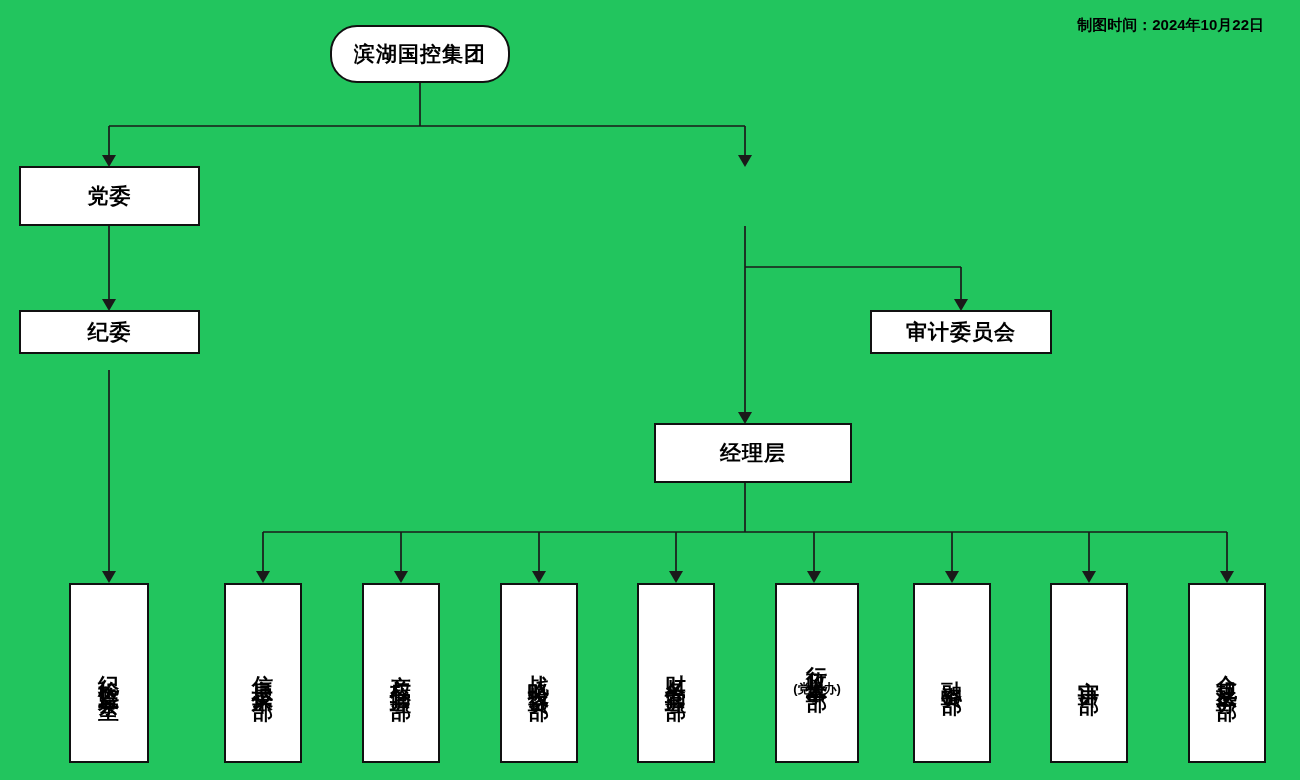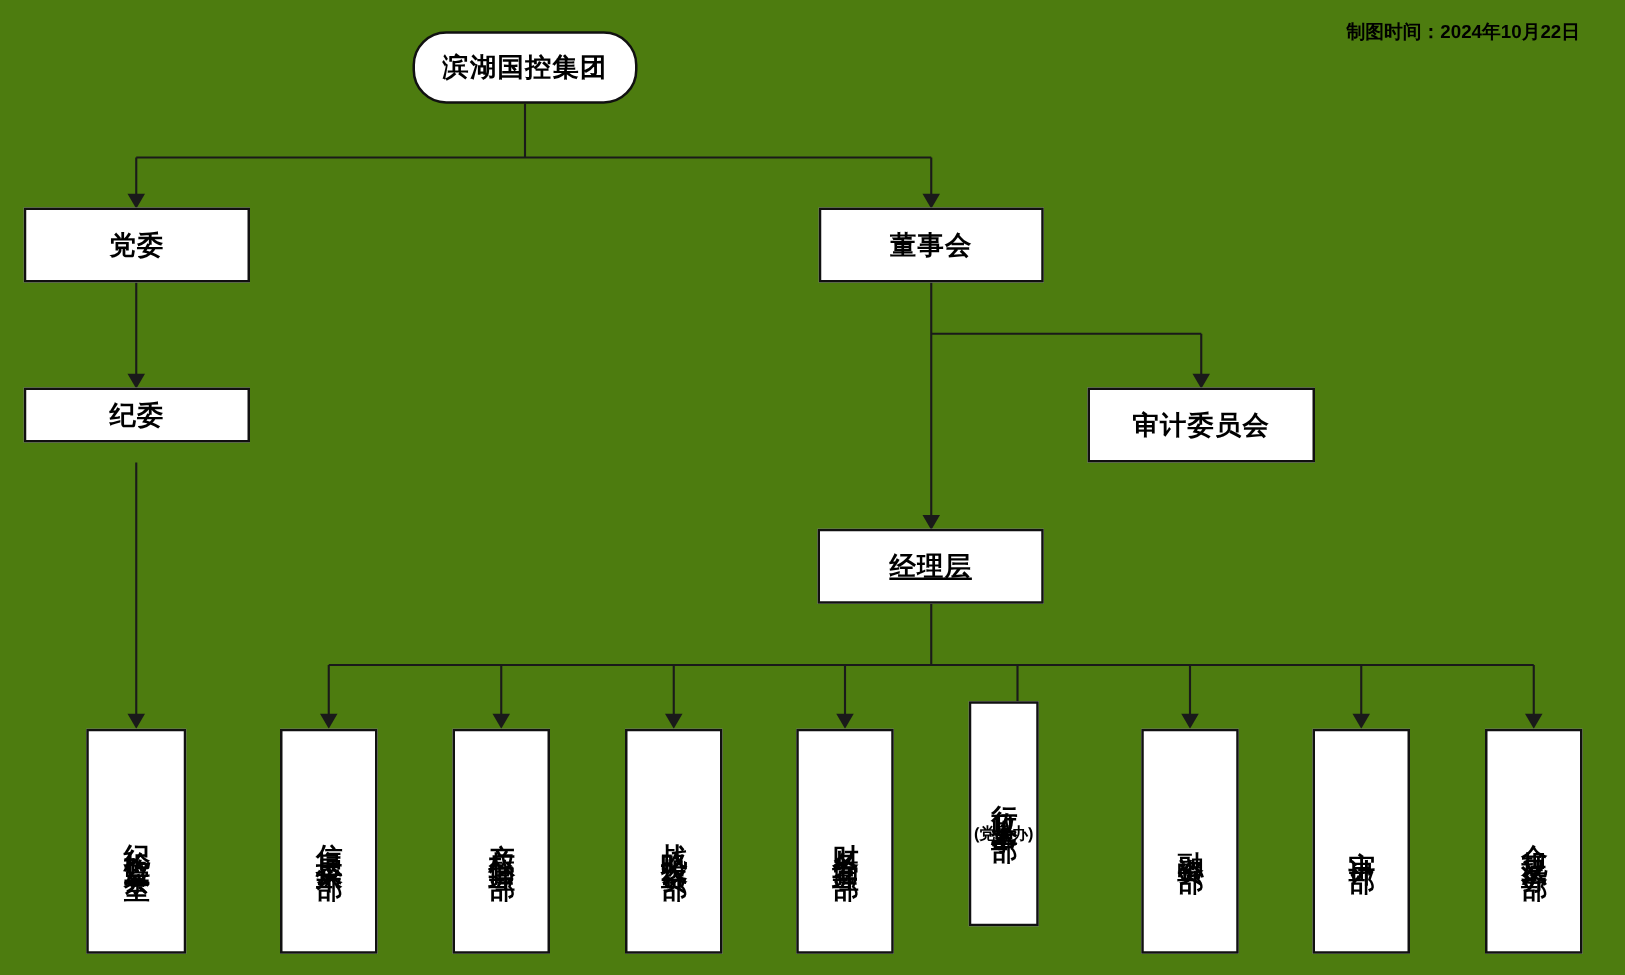--- a/index.html
+++ b/index.html
@@ -4,21 +4,21 @@
 <style>
   html, body {
     margin: 0; padding: 0;
     background: #ffffff;
     font-family: "Liberation Sans", sans-serif;
   }
   #canvas {
     position: relative;
     width: 1300px;
     height: 780px;
-    background: #4d7c0f;
+    background: #22c55e;
     overflow: hidden;
   }
   .timestamp {
     position: absolute;
     top: 16px;
     right: 36px;
     font-size: 15px;
     font-weight: bold;
     color: #000000;
     white-space: nowrap;
@@ -114,29 +114,26 @@
   </div>
 
   <div class="hbox" style="left:19px; top:166px; width:181px; height:60px;">
     <span class="hlabel">党委</span>
   </div>
 
   <div class="hbox" style="left:19px; top:310px; width:181px; height:44px;">
     <span class="hlabel">纪委</span>
   </div>
 
-  <div class="hbox" style="left:655px; top:166px; width:180px; height:60px;">
-    <span class="hlabel">董事会</span>
-  </div>
 
-  <div class="hbox" style="left:870px; top:310px; width:182px; height:60px;">
+  <div class="hbox" style="left:870px; top:310px; width:182px; height:44px;">
     <span class="hlabel">审计委员会</span>
   </div>
 
-  <div class="hbox" style="left:654px; top:423px; width:181px; height:60px;text-decoration:underline;">
+  <div class="hbox" style="left:654px; top:423px; width:198px; height:60px;">
     <span class="hlabel">经理层</span>
   </div>
 
   <div class="vbox" style="left:69px; top:583px; width:80px; height:180px;">
     <span class="vlabel">纪检监察室</span>
   </div>
 
   <div class="vbox" style="left:224px; top:583px; width:78px; height:180px;">
     <span class="vlabel">信息技术部</span>
 
@@ -150,21 +147,21 @@
   <div class="vbox" style="left:500px; top:583px; width:78px; height:180px;">
     <span class="vlabel">战略投资部</span>
 
   </div>
 
   <div class="vbox" style="left:637px; top:583px; width:78px; height:180px;">
     <span class="vlabel">财务管理部</span>
 
   </div>
 
-  <div class="vbox" style="left:775px; top:561px; width:56px; height:180px;">
+  <div class="vbox" style="left:775px; top:583px; width:84px; height:180px;">
     <span class="vlabel">行政人事部</span>
     <span class="vsub">(党委办)</span>
   </div>
 
   <div class="vbox" style="left:913px; top:583px; width:78px; height:180px;">
     <span class="vlabel">融资部</span>
 
   </div>
 
   <div class="vbox" style="left:1050px; top:583px; width:78px; height:180px;">

